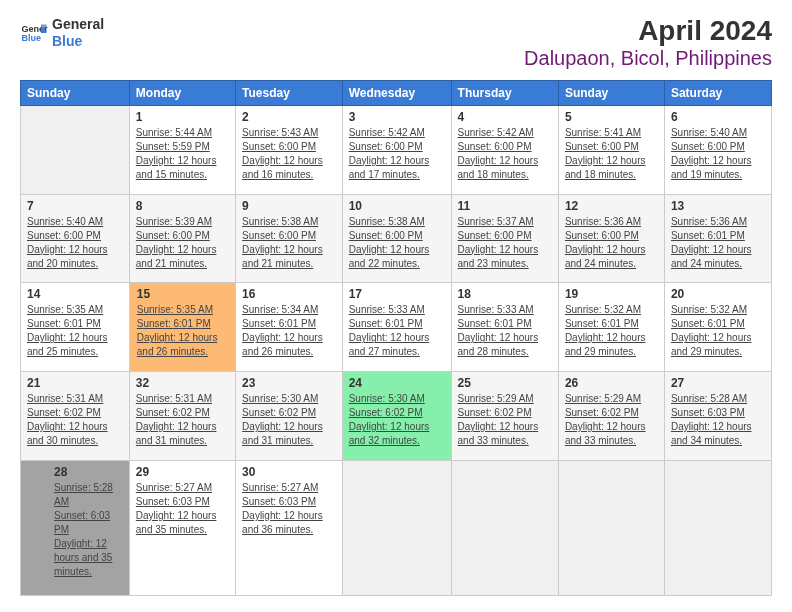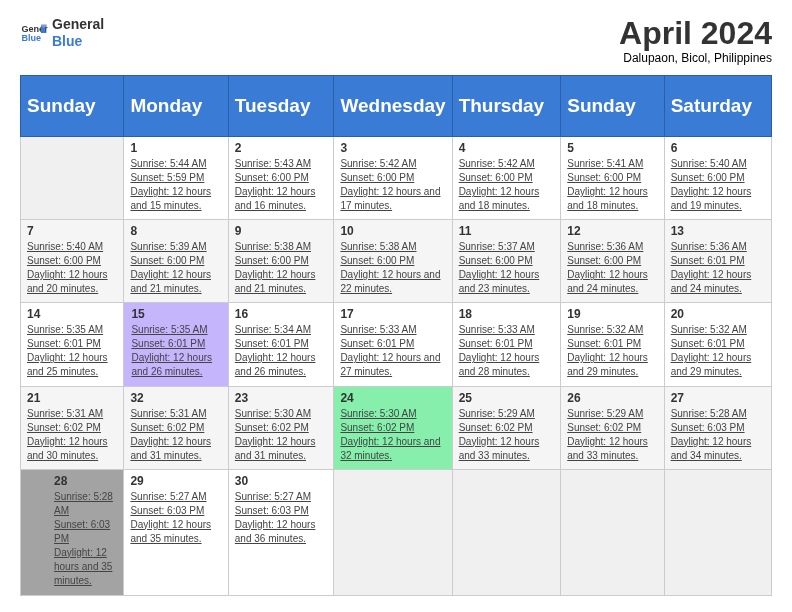--- a/index.html
+++ b/index.html
@@ -29,40 +29,40 @@
       gap: 4px;
     }
     .logo-icon {
       width: 28px;
       height: 28px;
     }
     .title-block {
       text-align: right;
     }
     .main-title {
-      font-size: 32px;
+      font-size: 28px;
       font-weight: bold;
       color: #333;
       line-height: 1.1;
     }
     .subtitle {
-      font-size: 12px;
-      color: #000000;
+      font-size: 20px;
+      color: #701a75;
     }
     .calendar {
       width: 100%;
       border-collapse: collapse;
       flex: 1;
     }
     .calendar th {
       background-color: #3a7bd5;
       color: #fff;
       text-align: left;
-      padding: 19px 6px;
-      font-size: 19px;
+      padding: 5px 6px;
+      font-size: 12px;
       border: 1px solid #2a5fa5;
     }
     .calendar td {
       vertical-align: top;
       padding: 4px 6px;
       border: 1px solid #ccc;
       font-size: 10.5px;
       color: #333;
       background: #fff;
       width: 113px;
@@ -181,21 +181,21 @@
           <td style="background: rgb(245, 245, 245);">
         <span class="day-number">13</span>
         <span class="day-info">Sunrise: 5:36 AM<br>Sunset: 6:01 PM<br>Daylight: 12 hours and 24 minutes.</span>
       </td>
         </tr>
         <tr>
           <td style="background: rgb(255, 255, 255);">
         <span class="day-number">14</span>
         <span class="day-info">Sunrise: 5:35 AM<br>Sunset: 6:01 PM<br>Daylight: 12 hours and 25 minutes.</span>
       </td>
-          <td style="background: #c4b5fd; padding-left: 7px;">
+          <td style="background: #fdba74; padding-left: 7px;">
         <span class="day-number">15</span>
         <span class="day-info">Sunrise: 5:35 AM<br>Sunset: 6:01 PM<br>Daylight: 12 hours and 26 minutes.</span>
       </td>
           <td style="background: rgb(255, 255, 255);">
         <span class="day-number">16</span>
         <span class="day-info">Sunrise: 5:34 AM<br>Sunset: 6:01 PM<br>Daylight: 12 hours and 26 minutes.</span>
       </td>
           <td style="background: rgb(255, 255, 255);">
         <span class="day-number">17</span>
         <span class="day-info">Sunrise: 5:33 AM<br>Sunset: 6:01 PM<br>Daylight: 12 hours and 27 minutes.</span>

